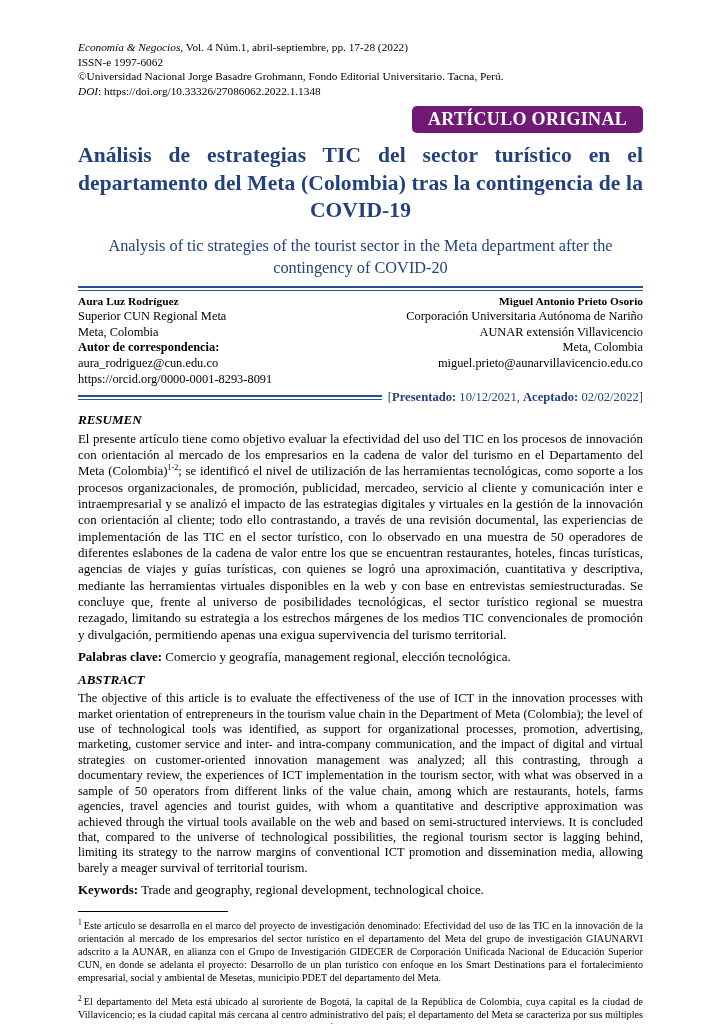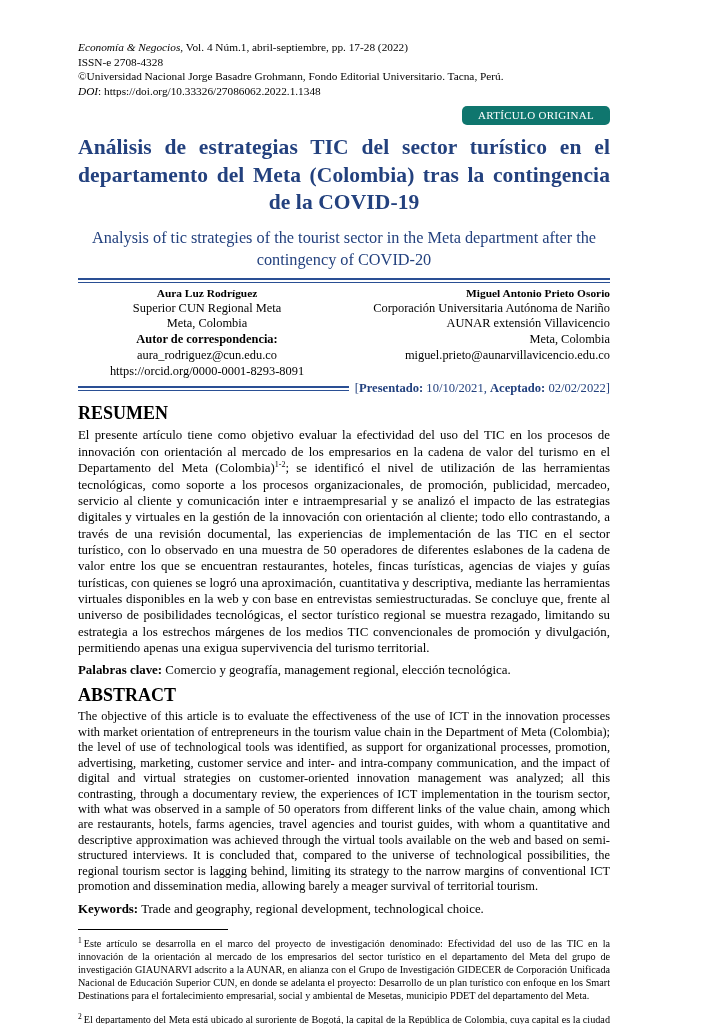--- a/index.html
+++ b/index.html
@@ -12,43 +12,43 @@
     height: 1024px;
     font-family: "Liberation Serif", serif;
     color: #000000;
     overflow: hidden;
   }
   .page {
     position: relative;
     width: 717px;
     height: 1024px;
     box-sizing: border-box;
-    padding: 40px 107px 0 78px;
+    padding: 40px 74px 0 78px;
   }
 
   
   .masthead {
     font-size: 11.3px;
     line-height: 1.3;
     color: #000;
   }
   .masthead div { white-space: nowrap; }
   .mast-journal { font-style: italic; }
 
   
   .badge-row {
     margin-top: 7px;
     display: flex;
     justify-content: flex-end;
   }
   .badge {
-    background: #0f766e;
+    background: #701a75;
     color: #ffffff;
-    font-weight: normal;
-    font-size: 11px;
+    font-weight: bold;
+    font-size: 18px;
     letter-spacing: .3px;
     padding: 3px 16px 4px 16px;
     border-radius: 5px;
     line-height: 1.15;
   }
 
   
   .title-es {
     margin-top: 9px;
     color: #23417e;
@@ -76,21 +76,21 @@
   }
 
   
   .authors {
     display: flex;
     justify-content: space-between;
     font-size: 12.4px;
     line-height: 1.27;
   }
   .auth-col { width: 48.5%; }
-  .auth-col.left  { text-align: center; }
+  .auth-col.left  { text-align: left; }
   .auth-col.right { text-align: right; }
   .auth-name { font-weight: bold; font-size: 11.4px; }
   .auth-label { font-weight: bold; }
 
   
   .dates-row {
     display: flex;
     align-items: center;
     margin-top: 2px;
     margin-bottom: 3px;
@@ -106,22 +106,23 @@
     flex: 0 0 auto;
     color: #23417e;
     font-size: 12.6px;
     white-space: nowrap;
   }
   .dates-text b { font-weight: bold; }
 
   
   .sec-head {
     font-weight: bold;
-    font-size: 18px;
+    font-size: 13px;
     margin: 7px 0 3px 0;
+    font-style: italic;
   }
   .para {
     font-size: 12.9px;
     line-height: 1.265;
     text-align: justify;
     margin: 0 0 2px 0;
     hyphens: none;
   }
   .para.small { font-size: 12.4px; line-height: 1.245; }
   .kw { margin-top: 6px; font-size: 12.9px; line-height: 1.26; text-align: justify; }
@@ -147,21 +148,21 @@
     margin-right: 2px;
   }
 </style>
 </head>
 <body>
 
 <div class="page">
 
   <div class="masthead">
     <div><span class="mast-journal">Economía &amp; Negocios</span><span>, Vol. 4 Núm.1, abril-septiembre, pp. 17-28 (2022)</span></div>
-    <div>ISSN-e 2708-4328</div>
+    <div>ISSN-e 1997-6062</div>
     <div>©Universidad Nacional Jorge Basadre Grohmann, Fondo Editorial Universitario. Tacna, Perú.</div>
     <div><span class="mast-journal">DOI</span><span>: https://doi.org/10.33326/27086062.2022.1.1348</span></div>
   </div>
 
   <div class="badge-row">
     <span class="badge">ARTÍCULO ORIGINAL</span>
   </div>
 
   <div class="title-es">Análisis de estrategias TIC del sector turístico en el departamento del Meta (Colombia) tras la contingencia de la COVID-19</div>
   <div class="title-en">Analysis of tic strategies of the tourist sector in the Meta department after the contingency of COVID-20</div>
@@ -181,21 +182,21 @@
       <div class="auth-name">Miguel Antonio Prieto Osorio</div>
       <div>Corporación Universitaria Autónoma de Nariño</div>
       <div>AUNAR extensión Villavicencio</div>
       <div>Meta, Colombia</div>
       <div>miguel.prieto@aunarvillavicencio.edu.co</div>
     </div>
   </div>
 
   <div class="dates-row">
     <div class="dates-rule"></div>
-    <div class="dates-text"><span>[</span><b>Presentado:</b><span> 10/10/2021, </span><b>Aceptado:</b><span> 02/02/2022]</span></div>
+    <div class="dates-text"><span>[</span><b>Presentado:</b><span> 10/12/2021, </span><b>Aceptado:</b><span> 02/02/2022]</span></div>
   </div>
 
   <div class="sec-head">RESUMEN</div>
   <p class="para"><span>El presente artículo tiene como objetivo evaluar la efectividad del uso del TIC en los procesos de innovación con orientación al mercado de los empresarios en la cadena de valor del turismo en el Departamento del Meta (Colombia)</span><sup>1-2</sup><span>; se identificó el nivel de utilización de las herramientas tecnológicas, como soporte a los procesos organizacionales,  de promoción, publicidad, mercadeo, servicio al cliente y comunicación inter e intraempresarial y se analizó el impacto de las estrategias digitales y virtuales en la gestión de la innovación con orientación al cliente; todo ello contrastando, a través de una revisión documental, las experiencias de implementación de las TIC en el sector turístico, con lo observado en una muestra de 50 operadores de diferentes eslabones de la cadena de valor entre los que se encuentran restaurantes, hoteles, fincas turísticas, agencias de viajes y guías turísticas, con quienes se logró una aproximación, cuantitativa y descriptiva, mediante las herramientas virtuales disponibles en la web y con base en entrevistas semiestructuradas. Se concluye que, frente al universo de posibilidades tecnológicas, el sector turístico regional se muestra rezagado, limitando su estrategia a los estrechos márgenes de los medios TIC convencionales de promoción y divulgación, permitiendo apenas una exigua supervivencia del turismo territorial.</span></p>
   <div class="kw"><b>Palabras clave:</b><span> Comercio y geografía, management regional, elección tecnológica.</span></div>
 
   <div class="sec-head">ABSTRACT</div>
   <p class="para small">The objective of this article is to evaluate the effectiveness of the use of ICT in the innovation processes with market orientation of entrepreneurs in the tourism value chain in the Department of Meta (Colombia); the level of use of technological tools was identified, as support for organizational processes, promotion, advertising, marketing, customer service and inter- and intra-company communication, and the impact of digital and virtual strategies on customer-oriented innovation management was analyzed; all this contrasting, through a documentary review, the experiences of ICT implementation in the tourism sector, with what was observed in a sample of 50 operators from different links of the value chain, among which are restaurants, hotels, farms agencies, travel agencies and tourist guides, with whom a quantitative and descriptive approximation was achieved through the virtual tools available on the web and based on semi-structured interviews. It is concluded that, compared to the universe of technological possibilities, the regional tourism sector is lagging behind, limiting its strategy to the narrow margins of conventional ICT promotion and dissemination media, allowing barely a meager survival of territorial tourism.</p>
   <div class="kw"><b>Keywords:</b><span> Trade and geography, regional development, technological choice.</span></div>
 

